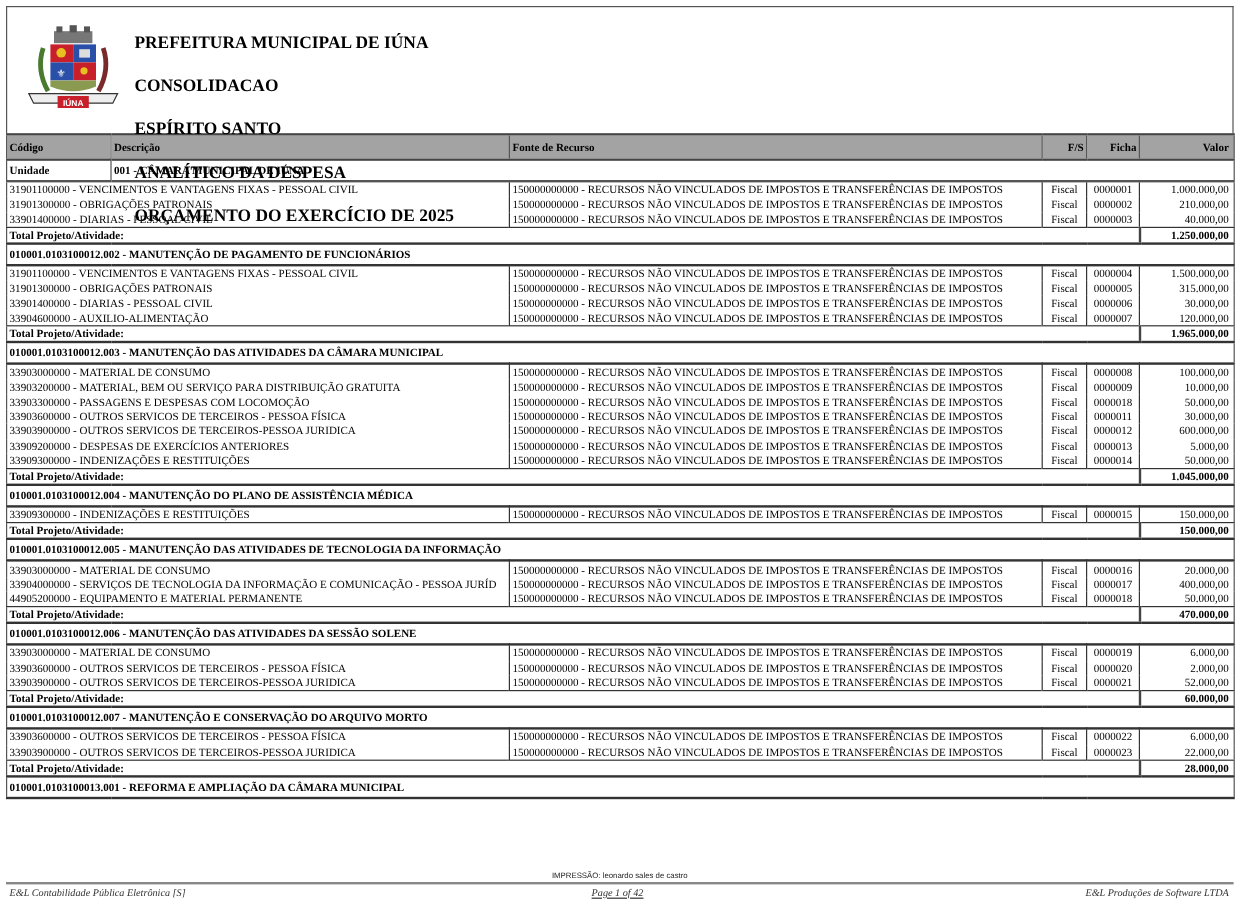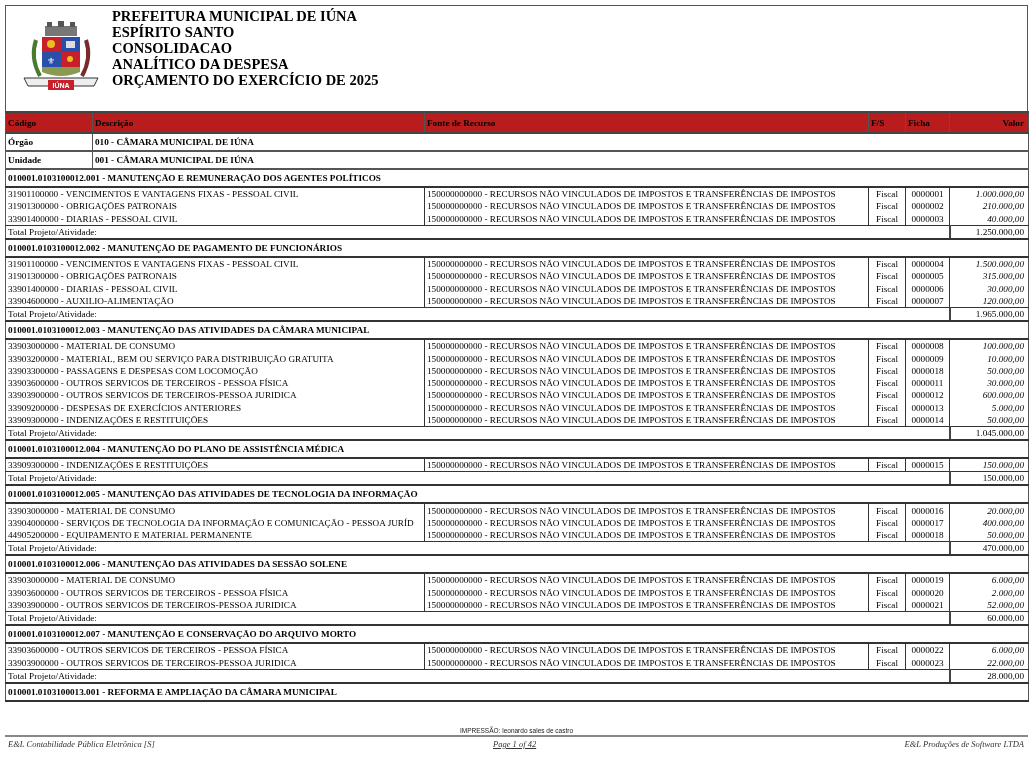--- a/index.html
+++ b/index.html
@@ -1,37 +1,37 @@
 <!DOCTYPE html>
 <html><head>
 <meta charset="utf-8">
 <style>
   html, body { margin:0; padding:0; background:#ffffff; }
   body { width:1033px; height:764px; position:relative; overflow:hidden; font-family:"Liberation Serif","DejaVu Serif",serif; color:#000; }
   .page { position:absolute; left:5px; top:5px; width:1023px; }
   .header-box { position:relative; height:105px; border:1px solid #555; border-bottom:none; }
   .logo { position:absolute; left:12px; top:14px; width:86px; height:76px; }
   .titles { position:absolute; left:106px; top:2px; font-weight:bold; font-size:14.5px; line-height:16px; }
-  .titles div { white-space:nowrap; }
+  .titles div { white-space:nowrap;margin-top:20px; }
 
   table.rep { border-collapse:collapse; width:1023px; table-layout:fixed; font-size:9.2px; }
   table.rep td { padding:0 2px; white-space:nowrap; overflow:hidden; vertical-align:middle; }
-  .colhead td { height:19px; font-weight:bold; background:#b91c1c; border-top:2px solid #444; border-bottom:2px solid #444; }
+  .colhead td { height:19px; font-weight:bold; background:#a3a3a3; border-top:2px solid #444; border-bottom:2px solid #444; }
   .colhead td + td { border-left:1px solid #555; }
   .org td { height:16px; font-weight:bold; border-bottom:2px solid #555; }
   .org td.lab { border-right:1px solid #555; }
   .proj td { height:16px; font-weight:bold; border-bottom:2px solid #333; border-top:1px solid #777; }
   .item td { height:12.3px; line-height:12px; }
   .item td.fonte { border-left:1px solid #333; }
   .item td.fs, .item td.ficha, .item td.valor { text-align:center; border-left:1px solid #333; }
-  .item td.valor { text-align:right; padding-right:4px;font-style:italic; }
-  .total td { height:12px; font-weight:normal; border-top:1px solid #333; border-bottom:2px solid #333;margin-top:44px; }
+  .item td.valor { text-align:right; padding-right:4px; }
+  .total td { height:12px; font-weight:bold; border-top:1px solid #333; border-bottom:2px solid #333;margin-top:44px; }
   .total td.valor { text-align:right; padding-right:4px; border-left:2px solid #444; }
   .right { text-align:right; padding-right:4px !important; }
-  .center { text-align:left; }
+  .center { text-align:right; }
   table.rep { border-left:1px solid #555; border-right:1px solid #555; border-bottom:1px solid #555; }
 
   .impressao { position:absolute; top:727px; left:0; width:1033px; text-align:center; font-family:"Liberation Sans","DejaVu Sans",sans-serif; font-size:6.5px; color:#222; }
   .footline { position:absolute; top:735px; left:5px; width:1023px; border-top:2px solid #888; }
   .foot { position:absolute; top:739px; font-style:italic; font-size:8.5px; color:#333; }
   .foot.left { left:8px; }
   .foot.mid { left:493px;text-decoration:underline; }
   .foot.right { right:5px; }
 </style>
 </head>
@@ -60,22 +60,22 @@
         <path d="M18 20 Q12 38 22 56" stroke="#4a7a30" stroke-width="4" fill="none"></path>
         <path d="M68 20 Q74 38 64 56" stroke="#7a2a2a" stroke-width="4" fill="none"></path>
 
         <path d="M6 58 L80 58 L76 66 L10 66 Z" fill="#eee" stroke="#333" stroke-width="1"></path>
         <rect x="30" y="60" width="26" height="10" fill="#c8202a"></rect>
         <text x="43" y="68" font-size="7" font-family="Liberation Sans, sans-serif" font-weight="bold" text-anchor="middle" fill="#fff">IÚNA</text>
       </svg>
     </div>
     <div class="titles">
       <div>PREFEITURA MUNICIPAL DE IÚNA</div>
+      <div>CONSOLIDACAO</div>
       <div>ESPÍRITO SANTO</div>
-      <div>CONSOLIDACAO</div>
       <div>ANALÍTICO DA DESPESA</div>
       <div>ORÇAMENTO DO EXERCÍCIO DE 2025</div>
     </div>
   </div>
 
   <table class="rep">
     <colgroup>
       <col style="width:87px">
         <col style="width:332px">
         <col style="width:444px">
@@ -86,30 +86,23 @@
     <tbody id="tbody">
       <tr class="colhead">
         <td>Código</td>
         <td>Descrição</td>
         <td>Fonte de Recurso</td>
         <td class="center">F/S</td>
         <td class="center">Ficha</td>
         <td class="right">Valor</td>
       </tr>
       <tr class="org">
-        <td class="lab">Órgão</td>
-        <td colspan="5">010 - CÂMARA MUNICIPAL DE IÚNA</td>
-      </tr>
-      <tr class="org">
         <td class="lab">Unidade</td>
         <td colspan="5">001 - CÂMARA MUNICIPAL DE IÚNA</td>
       </tr>
-    <tr class="proj">
-          <td colspan="6">010001.0103100012.001 - MANUTENÇÃO E REMUNERAÇÃO DOS AGENTES POLÍTICOS</td>
-        </tr>
         <tr class="item">
           <td class="desc" colspan="2">31901100000 - VENCIMENTOS E VANTAGENS FIXAS - PESSOAL CIVIL</td>
           <td class="fonte">150000000000 - RECURSOS NÃO VINCULADOS DE IMPOSTOS E TRANSFERÊNCIAS DE IMPOSTOS</td>
           <td class="fs">Fiscal</td>
           <td class="ficha">0000001</td>
           <td class="valor">1.000.000,00</td>
         </tr>
         <tr class="item">
           <td class="desc" colspan="2">31901300000 - OBRIGAÇÕES PATRONAIS</td>
           <td class="fonte">150000000000 - RECURSOS NÃO VINCULADOS DE IMPOSTOS E TRANSFERÊNCIAS DE IMPOSTOS</td>

